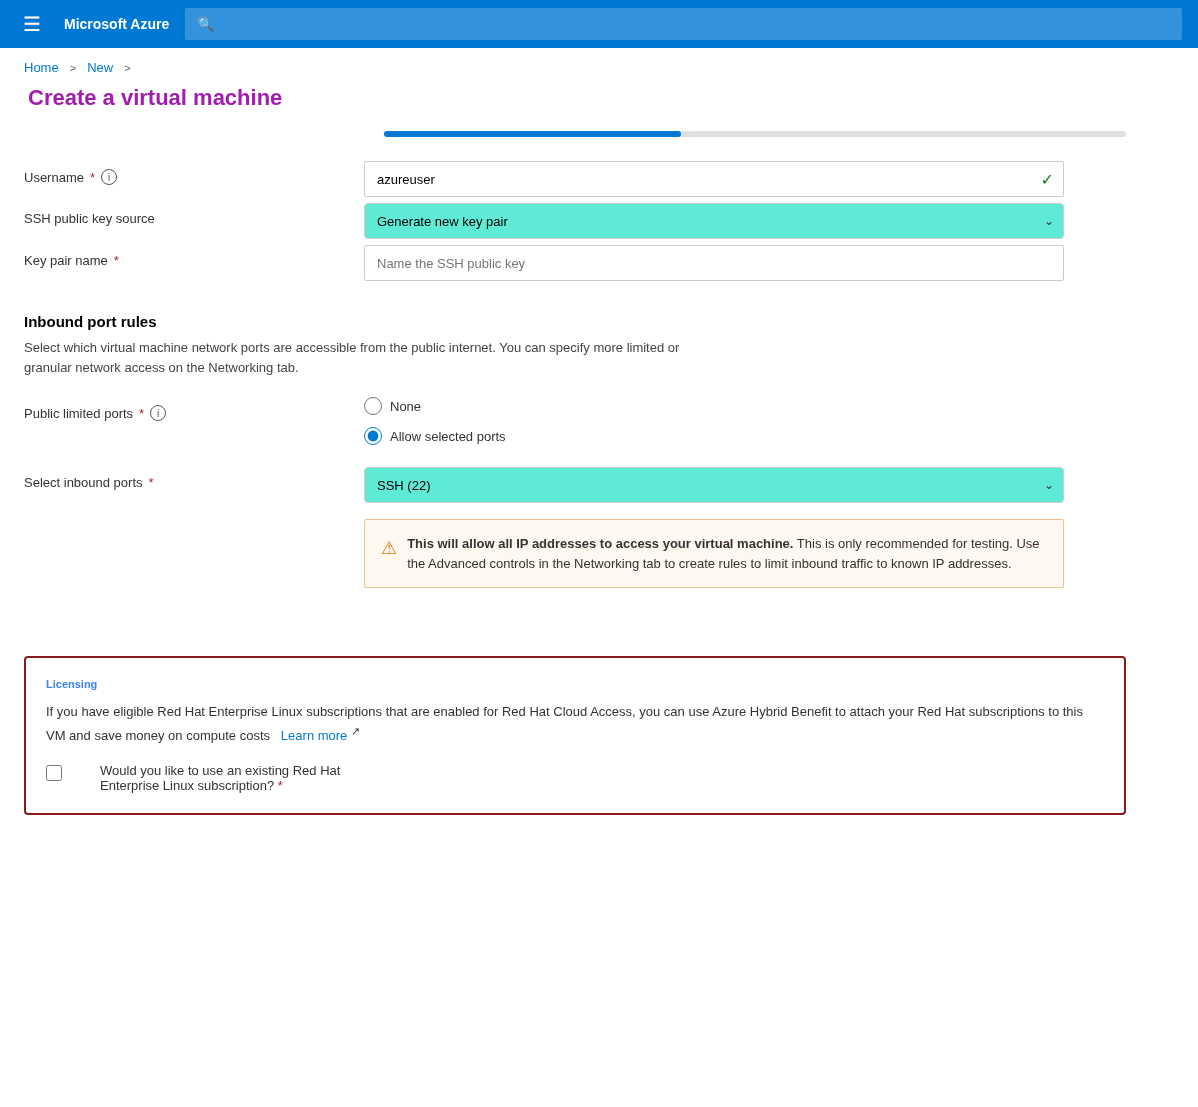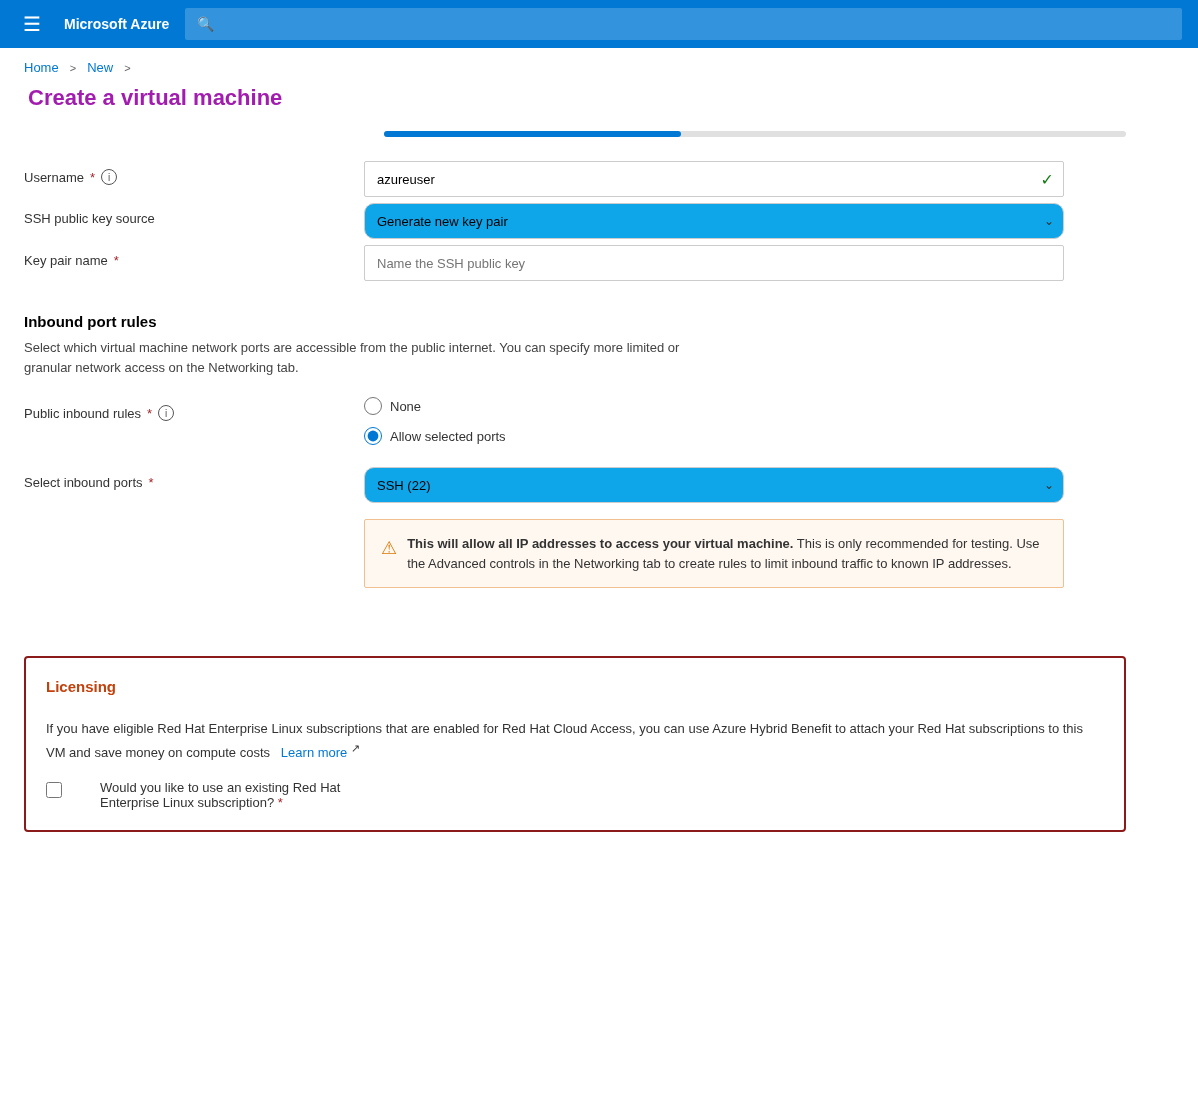--- a/index.html
+++ b/index.html
@@ -148,24 +148,24 @@
       font-size: 16px;
     }
     .dropdown-wrapper {
       position: relative;
       width: 100%;
     }
     .dropdown-wrapper select {
       width: 100%;
       height: 36px;
       border: 1px solid #ccc;
-      border-radius: 10px;
+      border-radius: 4px;
       padding: 0 36px 0 12px;
       font-size: 13px;
-      background: #0ea5e9;
+      background: #5eead4;
       cursor: pointer;
       outline: none;
       -webkit-appearance: none;
       appearance: none;
     }
     .dropdown-arrow {
       position: absolute;
       right: 10px;
       top: 50%;
       transform: translateY(-50%);
@@ -236,24 +236,24 @@
     }
 
     
     .licensing-box {
       border: 2px solid #8b1a1a;
       border-radius: 4px;
       padding: 20px;
       margin-top: 30px;
     }
     .licensing-title {
-      font-size: 15px;
+      font-size: 11px;
       font-weight: 700;
-      color: #c2410c;
-      margin-bottom: 24px;
+      color: #3b82f6;
+      margin-bottom: 12px;
     }
     .licensing-description {
       font-size: 13px;
       color: #333;
       line-height: 1.6;
       margin-bottom: 16px;
     }
     .licensing-description a {
       color: #0078d4;
       text-decoration: none;
@@ -346,21 +346,21 @@
     </div>
   </div>
 
   <div class="spacer"></div>
 
   <div class="section-heading">Inbound port rules</div>
   <div class="section-description">Select which virtual machine network ports are accessible from the public internet. You can specify more limited or granular network access on the Networking tab.</div>
 
   <div class="form-row">
     <div class="form-label">
-      <span>Public inbound rules</span>
+      <span>Public limited ports</span>
       <span class="required-star">*</span>
       <span class="info-icon">i</span>
     </div>
     <div class="form-control">
       <div class="radio-group">
         <label class="radio-item">
           <input type="radio" name="public_inbound" style="">
           <span class="radio-label">None</span>
         </label>
         <label class="radio-item">

